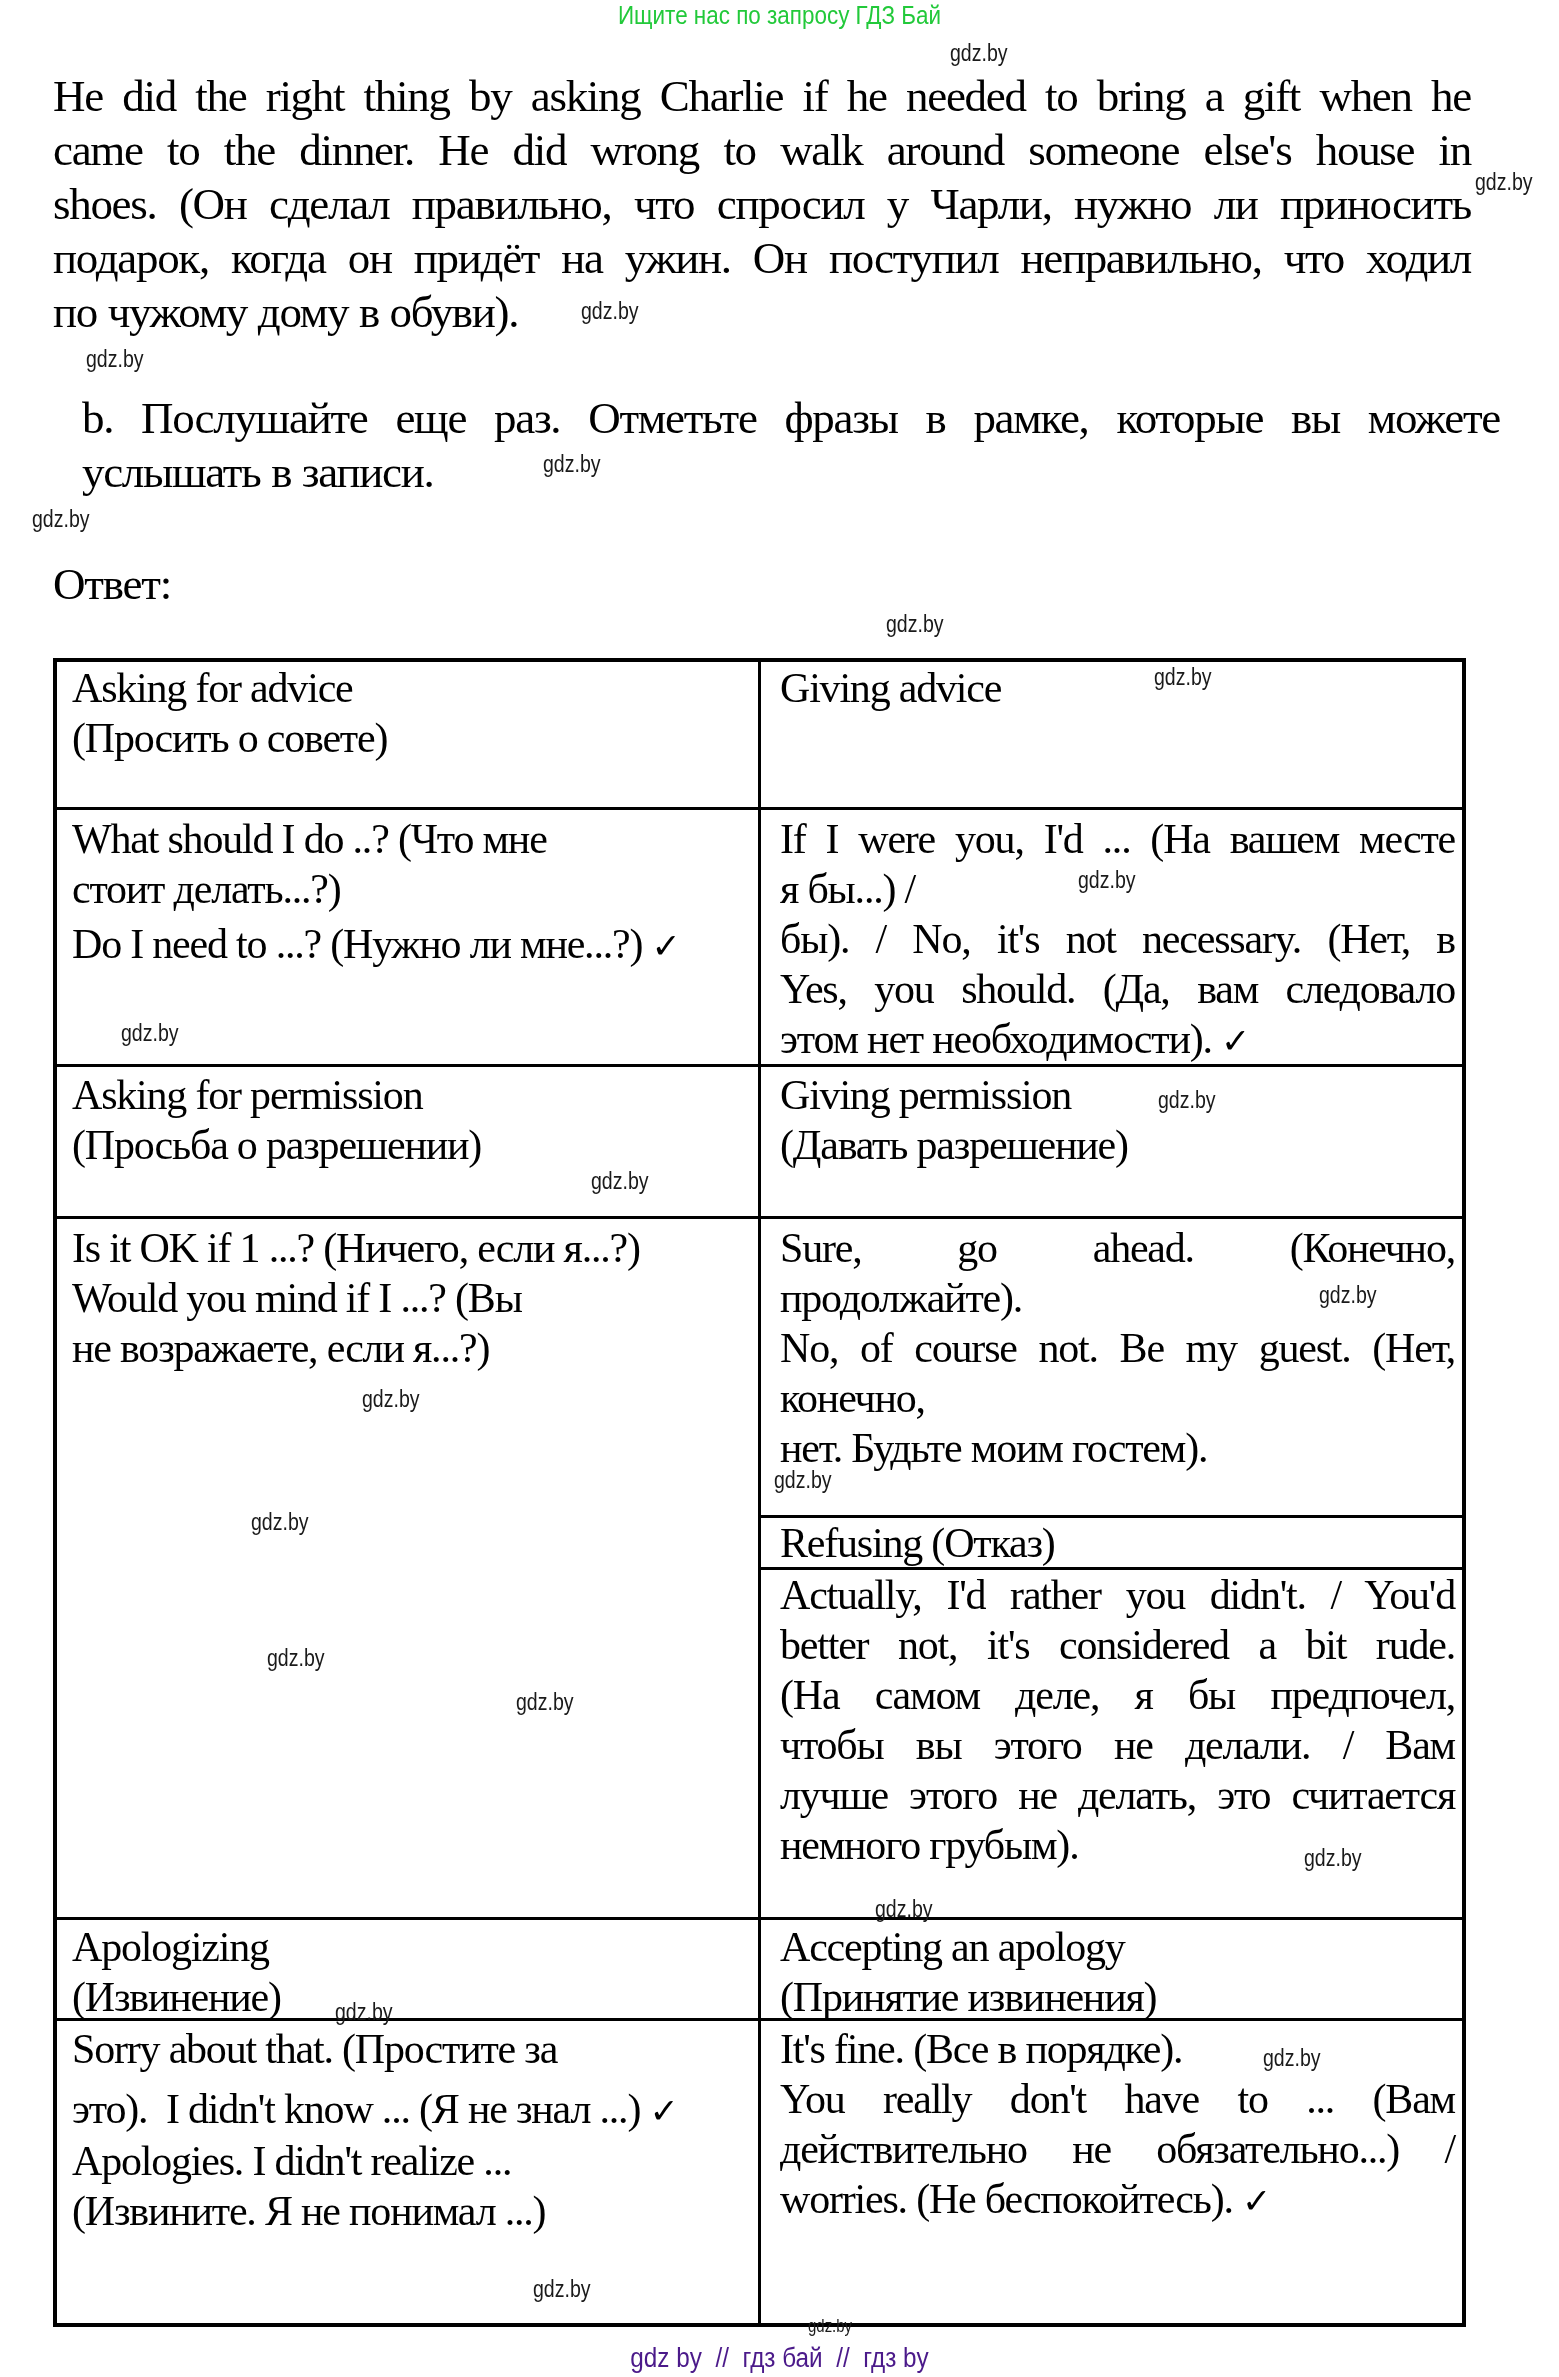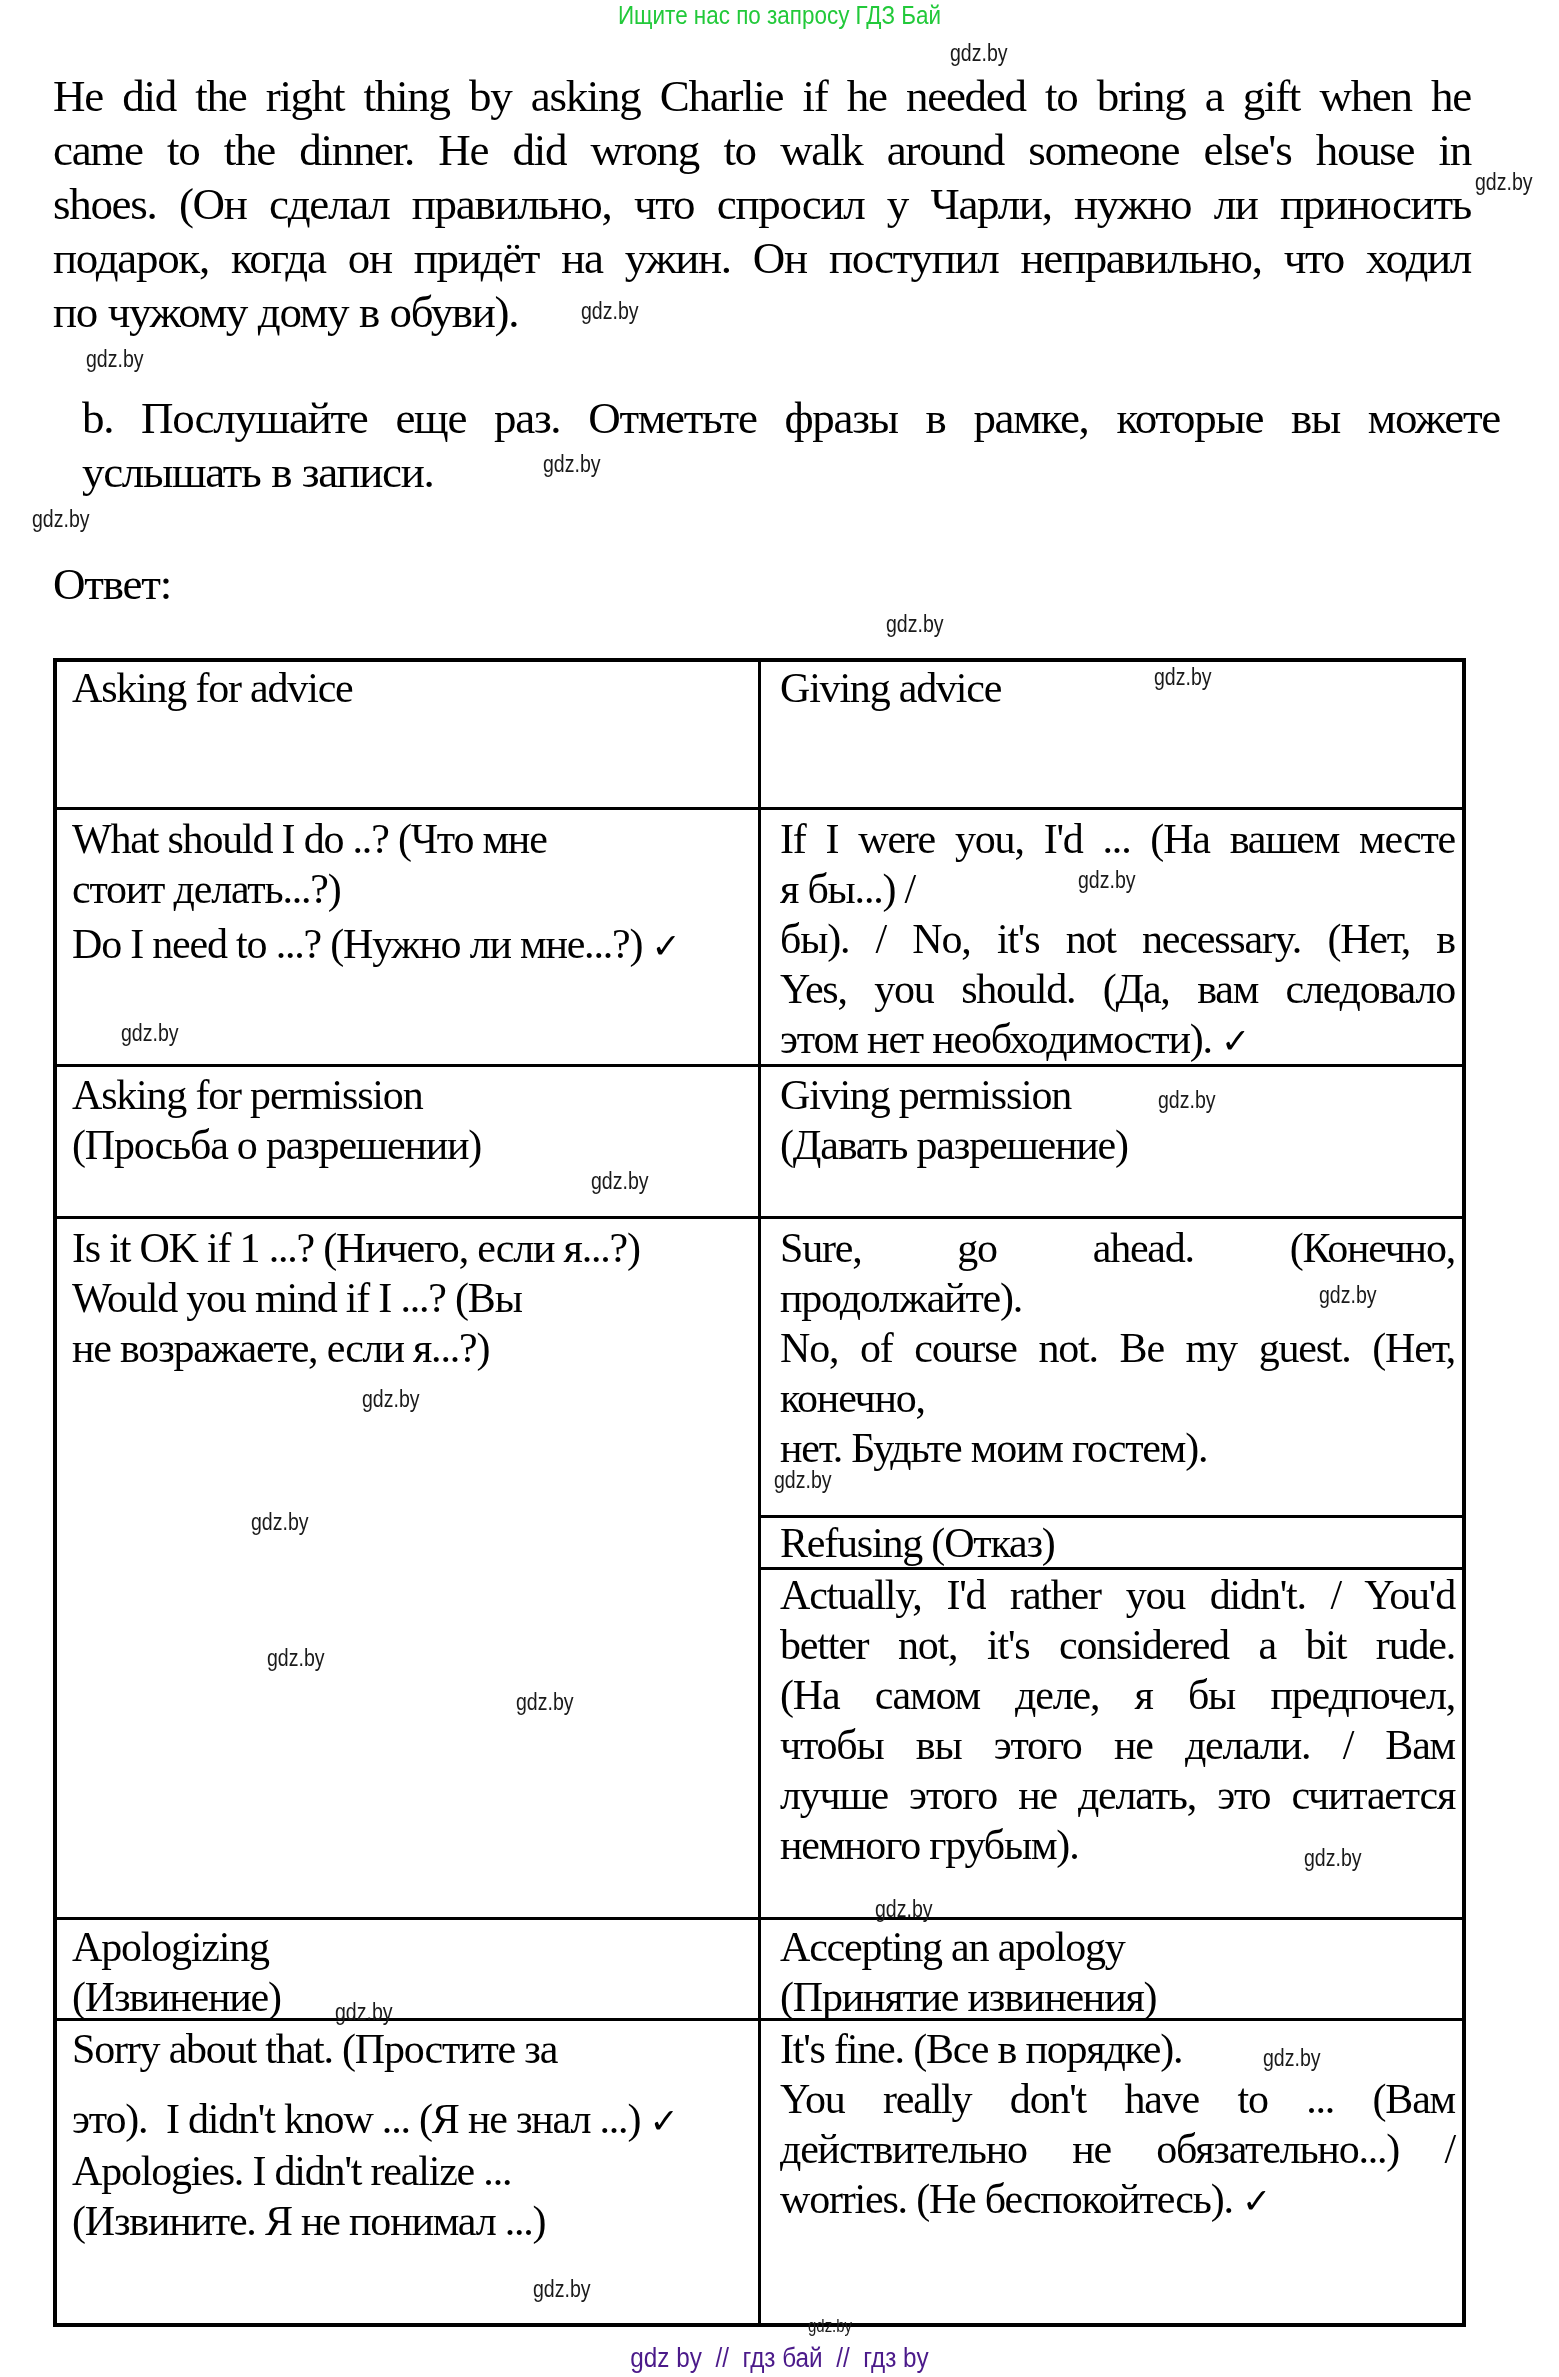--- a/index.html
+++ b/index.html
@@ -86,20 +86,21 @@
 <div class="hline" style="left:53px; width:1413px; top:807px;"></div>
 <div class="hline" style="left:53px; width:1413px; top:1064px;"></div>
 <div class="hline" style="left:53px; width:1413px; top:1216px;"></div>
 <div class="hline" style="left:759px; width:707px; top:1515px;"></div>
 <div class="hline" style="left:759px; width:707px; top:1567px;"></div>
 <div class="hline" style="left:53px; width:1413px; top:1917px;"></div>
 <div class="hline" style="left:53px; width:1413px; top:2018px;"></div>
 
 <div class="cell" style="left:72px; top:663px; width:679px;">
   <span class="ln">Asking for advice</span>
+  <span class="ln">(Просить о совете)</span>
 </div>
 <div class="cell" style="left:780px; top:663px; width:675px;">
   <span class="ln">Giving advice</span>
 </div>
 <div class="wm" style="left:1154px; top:666px;">gdz.by</div>
 
 <div class="cell" style="left:72px; top:814px; width:679px;">
   <span class="ln">What should I do ..? (Что мне</span>
   <span class="ln">стоит делать...?)</span>
   <span class="ln" style="margin-top:4.8px;"><span>Do I need to ...? (Нужно ли мне...?)</span> <span class="check">✓</span></span>
@@ -165,21 +166,21 @@
   <span class="ln">(Извинение)</span>
 </div>
 <div class="wm" style="left:335px; top:2001px;">gdz.by</div>
 <div class="cell" style="left:780px; top:1922px; width:675px;">
   <span class="ln">Accepting an apology</span>
   <span class="ln">(Принятие извинения)</span>
 </div>
 
 <div class="cell" style="left:72px; top:2024px; width:679px;">
   <span class="ln">Sorry about that. (Простите за</span>
-  <span class="ln" style="margin-top:20px;"><span style="white-space:pre;">это).  I didn't know ... (Я не знал ...)</span> <span class="check">✓</span></span>
+  <span class="ln" style="margin-top:10px;"><span style="white-space:pre;">это).  I didn't know ... (Я не знал ...)</span> <span class="check">✓</span></span>
   <span class="ln">Apologies. I didn't realize ...</span>
   <span class="ln">(Извините. Я не понимал ...)</span>
 </div>
 <div class="wm" style="left:533px; top:2278px;">gdz.by</div>
 
 <div class="cell just" style="left:780px; top:2024px; width:675px;">
   <span class="ln end">It's fine. (Все в порядке).</span>
   <span class="ln">You really don't have to ... (Вам</span>
   <span class="ln">действительно не обязательно...) /</span>
   <span class="ln end"><span>worries. (Не беспокойтесь).</span> <span class="check">✓</span></span>

